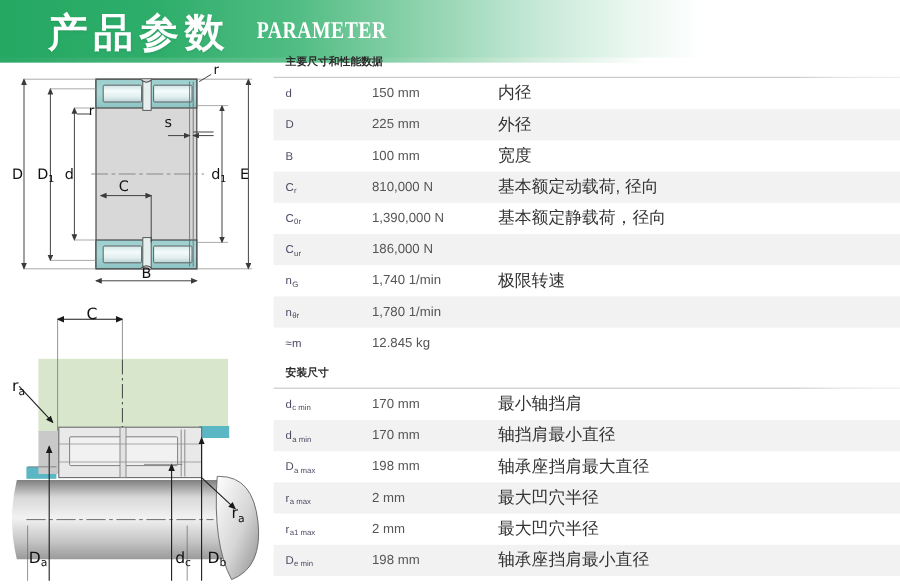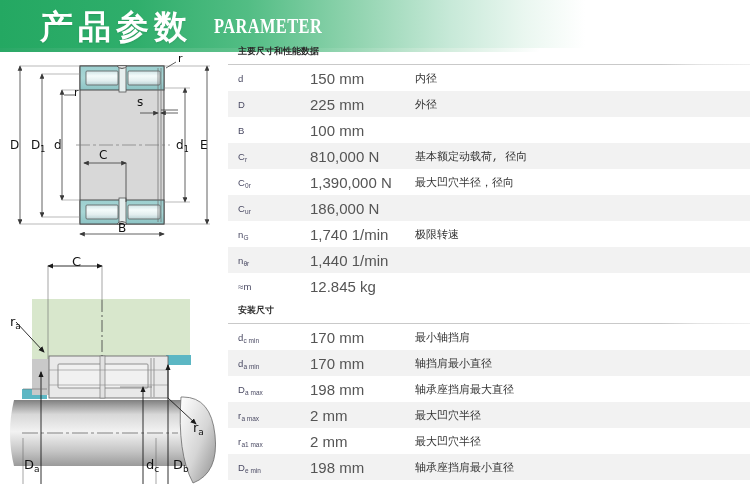--- a/index.html
+++ b/index.html
@@ -58,23 +58,23 @@
     background:linear-gradient(90deg,#c9c9c9 0%,#c9c9c9 83%,#e3e3e3 90%,#efefef 100%);
     margin-bottom:0;
   }
   .rows{width:100%;}
   .row{
     display:flex;align-items:center;height:26px;
     box-sizing:border-box;padding-left:10px;
   }
   .row.alt{background:#f2f2f2;}
   .c-sym{width:72px;color:#4a4a63;font-size:9.5px;letter-spacing:.2px;}
-  .c-val{width:105px;color:#555;font-size:15px;}
-  .c-desc{flex:1;color:#333;font-size:11px;
-    font-family:Liberation Mono, monospace;}
+  .c-val{width:105px;color:#555;font-size:11px;}
+  .c-desc{flex:1;color:#333;font-size:14px;
+    font-family:Liberation Sans, sans-serif;}
   .c-sym sub{font-size:6.5px;vertical-align:baseline;position:relative;top:2px;letter-spacing:0;}
 </style>
 </head>
 <body>
 
 <div class="page">
 
   <div class="banner">
     <div class="banner-inner">
       <span class="banner-cn">产品参数</span>
@@ -274,43 +274,44 @@
           <div class="c-desc">内径</div>
         </div>
         <div class="row alt">
           <div class="c-sym">D</div>
           <div class="c-val">225 mm</div>
           <div class="c-desc">外径</div>
         </div>
         <div class="row">
           <div class="c-sym">B</div>
           <div class="c-val">100 mm</div>
+          <div class="c-desc">宽度</div>
         </div>
         <div class="row alt">
           <div class="c-sym">C<sub>r</sub></div>
           <div class="c-val">810,000 N</div>
           <div class="c-desc">基本额定动载荷, 径向</div>
         </div>
         <div class="row">
           <div class="c-sym">C<sub>0r</sub></div>
           <div class="c-val">1,390,000 N</div>
-          <div class="c-desc">最大凹穴半径，径向</div>
+          <div class="c-desc">基本额定静载荷，径向</div>
         </div>
         <div class="row alt">
           <div class="c-sym">C<sub>ur</sub></div>
           <div class="c-val">186,000 N</div>
         </div>
         <div class="row">
           <div class="c-sym">n<sub>G</sub></div>
           <div class="c-val">1,740 1/min</div>
           <div class="c-desc">极限转速</div>
         </div>
         <div class="row alt">
           <div class="c-sym">n<sub>θr</sub></div>
-          <div class="c-val">1,440 1/min</div>
+          <div class="c-val">1,780 1/min</div>
         </div>
         <div class="row">
           <div class="c-sym">≈m</div>
           <div class="c-val">12.845 kg</div>
         </div>
       </div>
 
     <div class="sec-title">安装尺寸</div>
     <div class="sec-rule"></div>
     <div class="rows" id="rows-1">

